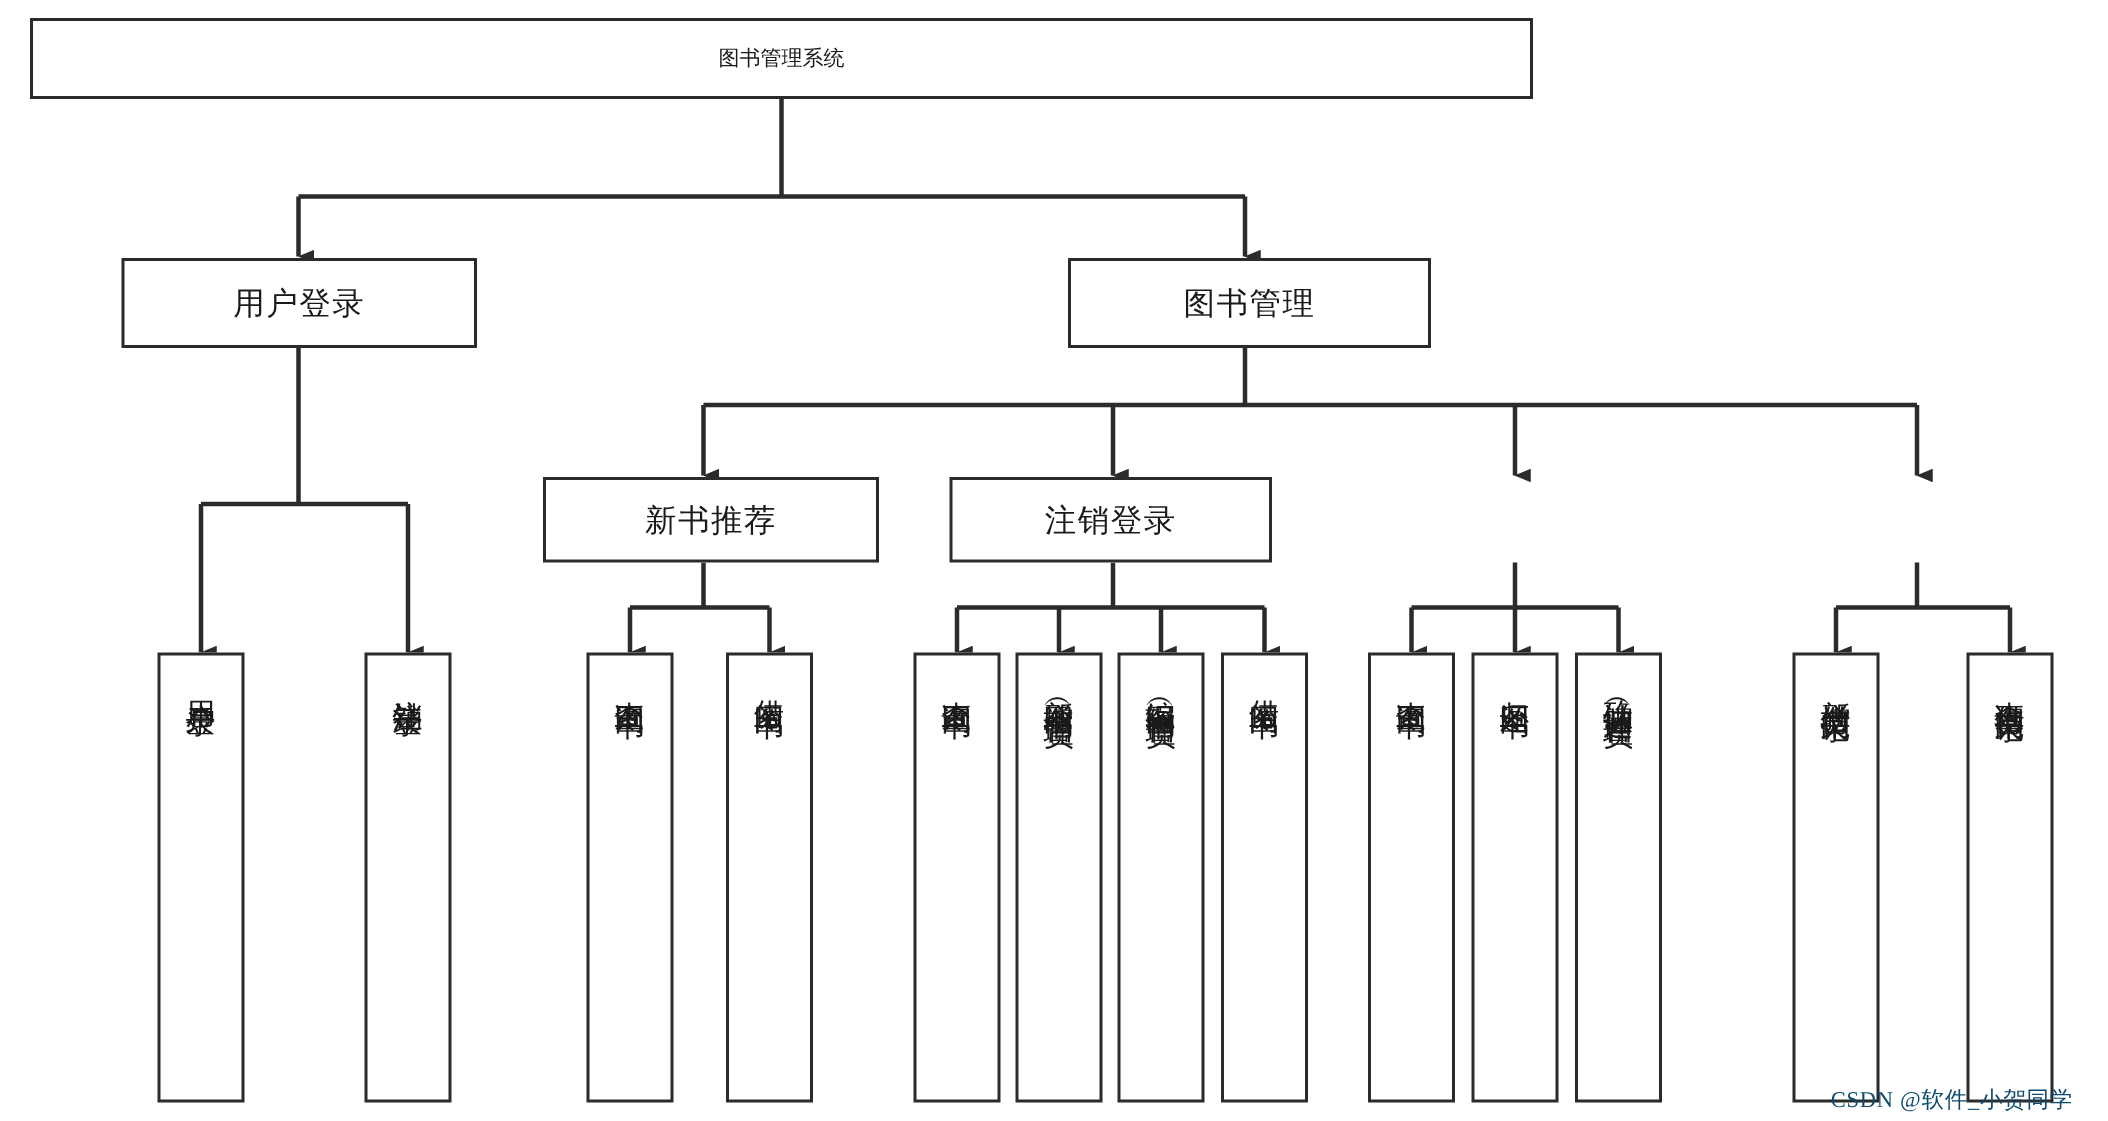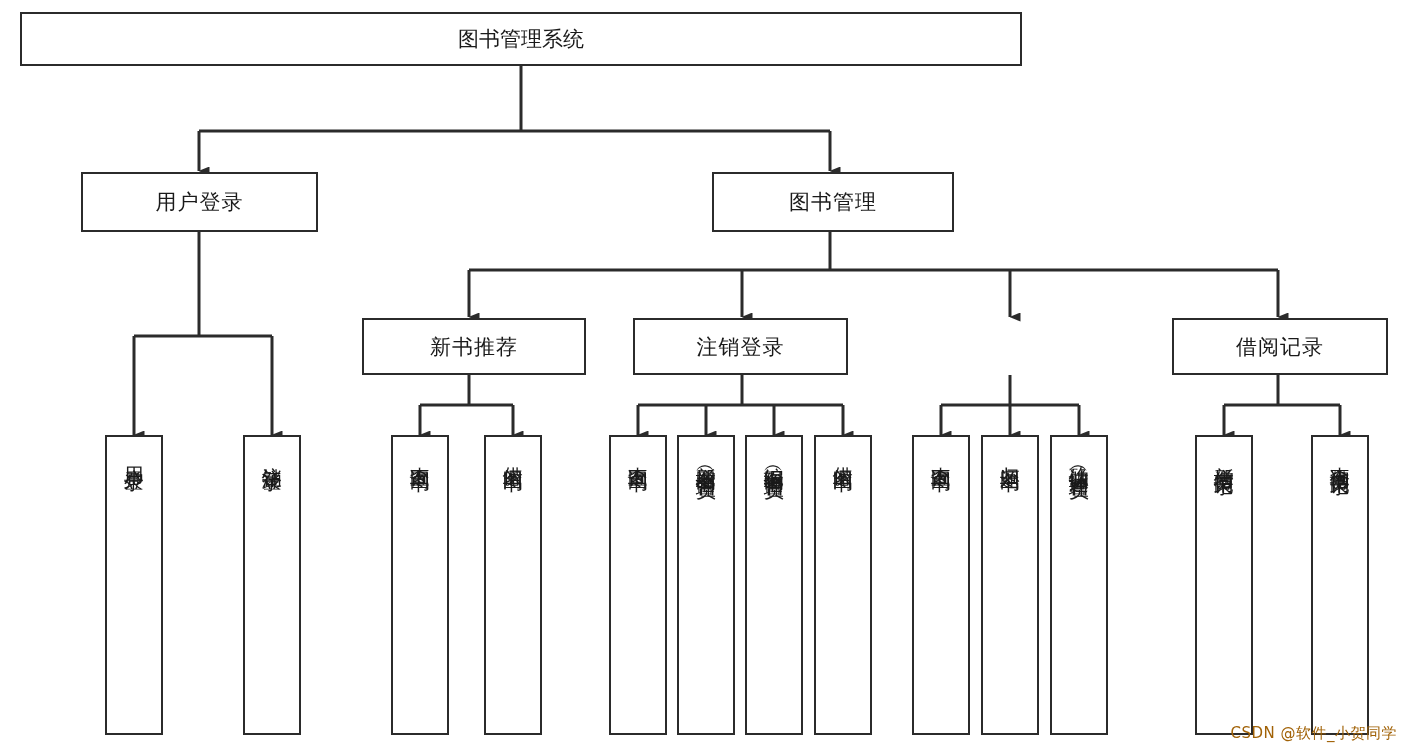--- a/index.html
+++ b/index.html
@@ -26,45 +26,46 @@
     display:flex;
     align-items:center;
     justify-content:center;
     color:#1a1a1a;
   }
   .node.horiz{
     font-size:21px;
     letter-spacing:1px;
   }
   .node.root{
-    font-size:21px;
+    font-size:14px;
   }
   .node.leaf{
     align-items:flex-start;
     justify-content:center;
     padding-top:14px;
   }
   .leaf-label{
     writing-mode:vertical-rl;
     text-orientation:upright;
     font-size:20px;
     line-height:1.32;
     letter-spacing:2px;
     white-space:nowrap;
     color:#1a1a1a;
   }
   .watermark{
     position:absolute;
-    right:8px;
+    right:23px;
     bottom:4px;
     font-size:15px;
-    color:#a16207;
+    color:#0c4a6e;
     letter-spacing:0.5px;
     white-space:nowrap;
     user-select:none;
+    font-family:Liberation Serif, serif;
   }
 </style>
 </head>
 <body>
 
 <div id="diagram">
 
   <svg class="connectors" viewBox="0 0 1405 747">
     <defs>
       <marker id="arrow" markerWidth="9" markerHeight="11" refX="4.5" refY="10.5" orient="auto" markerUnits="userSpaceOnUse">
@@ -125,23 +126,20 @@
   <div class="node horiz" style="left:712px;top:172px;width:242px;height:60px;">
     <span>图书管理</span>
   </div>
 
   <div class="node horiz" style="left:362px;top:318px;width:224px;height:57px;">
     <span>新书推荐</span>
   </div>
   <div class="node horiz" style="left:633px;top:318px;width:215px;height:57px;">
     <span>注销登录</span>
   </div>
-  <div class="node horiz" style="left:1172px;top:318px;width:216px;height:57px;">
-    <span>借阅记录</span>
-  </div>
 
   <div class="node leaf" style="left:105px;top:435px;width:58px;height:300px;">
     <span class="leaf-label">用户登录</span>
   </div>
   <div class="node leaf" style="left:243px;top:435px;width:58px;height:300px;">
     <span class="leaf-label">注销登录</span>
   </div>
 
   <div class="node leaf" style="left:391px;top:435px;width:58px;height:300px;">
     <span class="leaf-label">查询图书</span>

